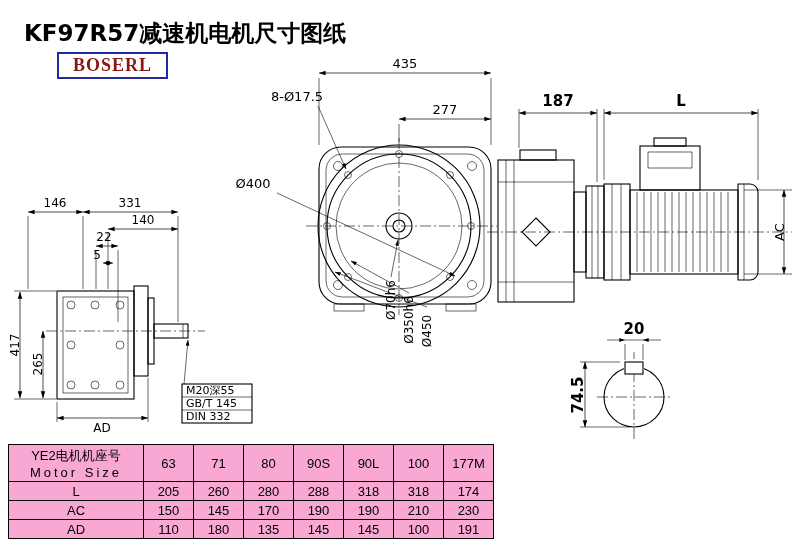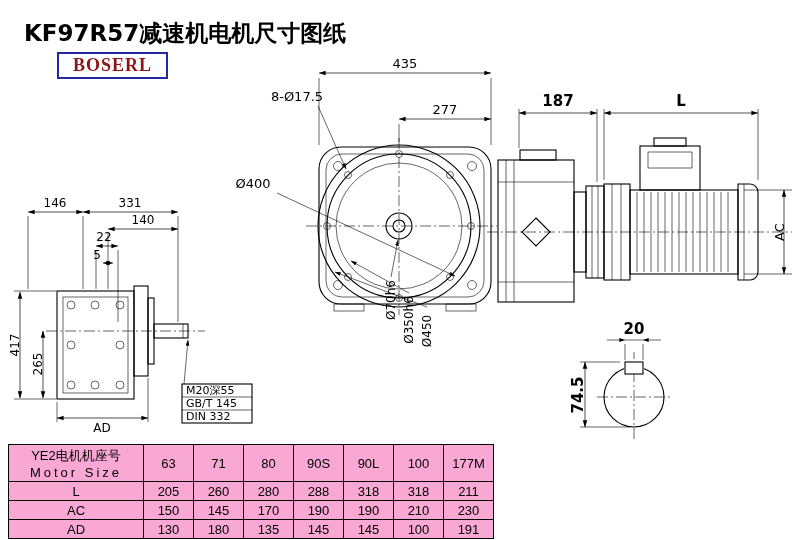--- a/index.html
+++ b/index.html
@@ -270,35 +270,35 @@
       <td class="cv">177M</td>
     </tr>
     <tr>
       <td class="c0">L</td>
       <td class="cv">205</td>
       <td class="cv">260</td>
       <td class="cv">280</td>
       <td class="cv">288</td>
       <td class="cv">318</td>
       <td class="cv">318</td>
-      <td class="cv">211</td>
+      <td class="cv">174</td>
     </tr>
     <tr>
       <td class="c0">AC</td>
       <td class="cv">150</td>
       <td class="cv">145</td>
       <td class="cv">170</td>
       <td class="cv">190</td>
       <td class="cv">190</td>
       <td class="cv">210</td>
       <td class="cv">230</td>
     </tr>
     <tr>
       <td class="c0">AD</td>
-      <td class="cv">130</td>
+      <td class="cv">110</td>
       <td class="cv">180</td>
       <td class="cv">135</td>
       <td class="cv">145</td>
       <td class="cv">145</td>
       <td class="cv">100</td>
       <td class="cv">191</td>
     </tr>
   </tbody>
 </table>
 

